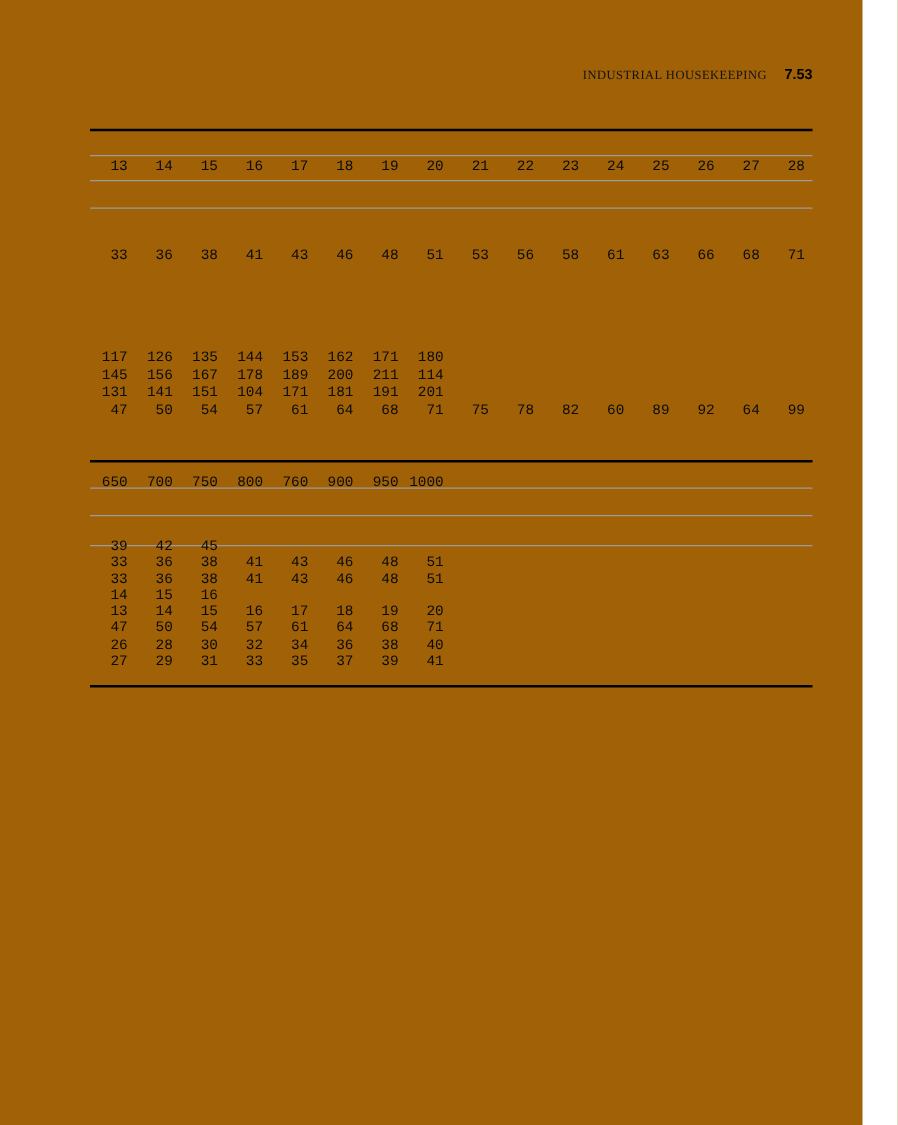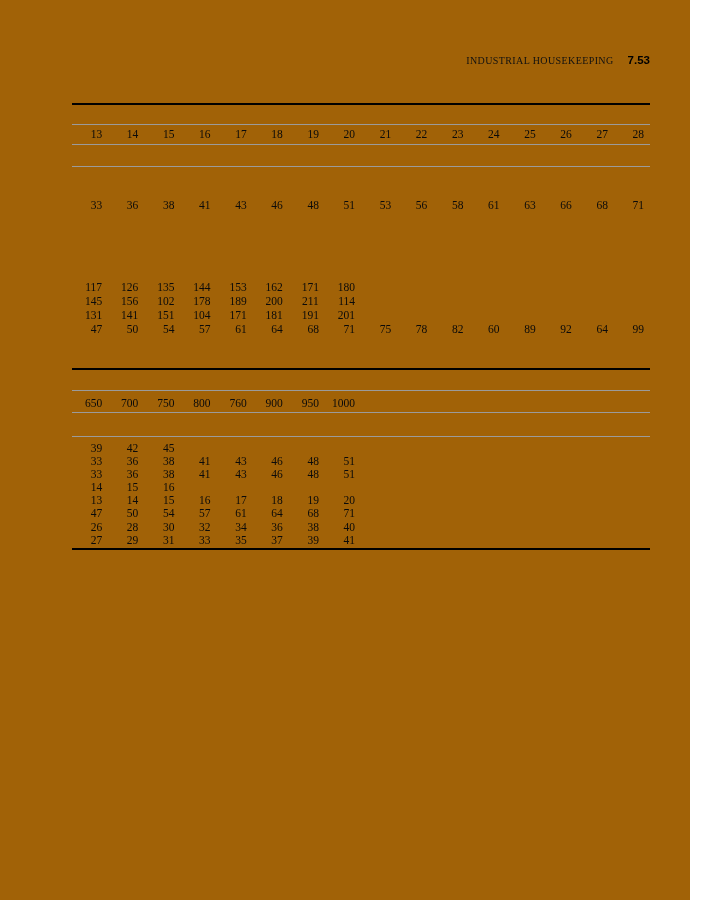--- a/index.html
+++ b/index.html
@@ -43,20 +43,21 @@
     left: 72px;
     width: 578px;
   }
   .rule.thick { height: 2px; background: #000000; }
   .rule.thin  { height: 1px; background: #9b9b9b; }
   
   .trow {
     display: grid;
     grid-template-columns: repeat(16, 36.125px);
     font-size: 11.5px;
+    font-family: Liberation Mono, monospace;
   }
   .trow.abs {
     position: absolute;
     left: 72px;
     width: 578px;
     height: 14px;
     line-height: 14px;
   }
   .tblock {
     position: absolute;
@@ -128,21 +129,21 @@
         <div class="cell">135</div>
         <div class="cell">144</div>
         <div class="cell">153</div>
         <div class="cell">162</div>
         <div class="cell">171</div>
         <div class="cell">180</div>
       </div>
       <div class="trow">
         <div class="cell">145</div>
         <div class="cell">156</div>
-        <div class="cell">102</div>
+        <div class="cell">167</div>
         <div class="cell">178</div>
         <div class="cell">189</div>
         <div class="cell">200</div>
         <div class="cell">211</div>
         <div class="cell">114</div>
       </div>
       <div class="trow">
         <div class="cell">131</div>
         <div class="cell">141</div>
         <div class="cell">151</div>
@@ -167,33 +168,33 @@
         <div class="cell">60</div>
         <div class="cell">89</div>
         <div class="cell">92</div>
         <div class="cell">64</div>
         <div class="cell">99</div>
       </div>
     </div>
 
   <div class="rule thick" style="top:368px"></div>
   <div class="rule thin" style="top:389.5px"></div>
-  <div class="trow abs" style="top:396px">
+  <div class="trow abs" style="top:380px">
       <div class="cell">650</div>
       <div class="cell">700</div>
       <div class="cell">750</div>
       <div class="cell">800</div>
       <div class="cell">760</div>
       <div class="cell">900</div>
       <div class="cell">950</div>
       <div class="cell">1000</div>
     </div>
   <div class="rule thin" style="top:411.5px"></div>
   <div class="rule thin" style="top:435.5px"></div>
-  <div class="tblock rows-t2" style="top:442px">
+  <div class="tblock rows-t2" style="top:431px">
       <div class="trow">
         <div class="cell">39</div>
         <div class="cell">42</div>
         <div class="cell">45</div>
       </div>
       <div class="trow">
         <div class="cell">33</div>
         <div class="cell">36</div>
         <div class="cell">38</div>
         <div class="cell">41</div>

